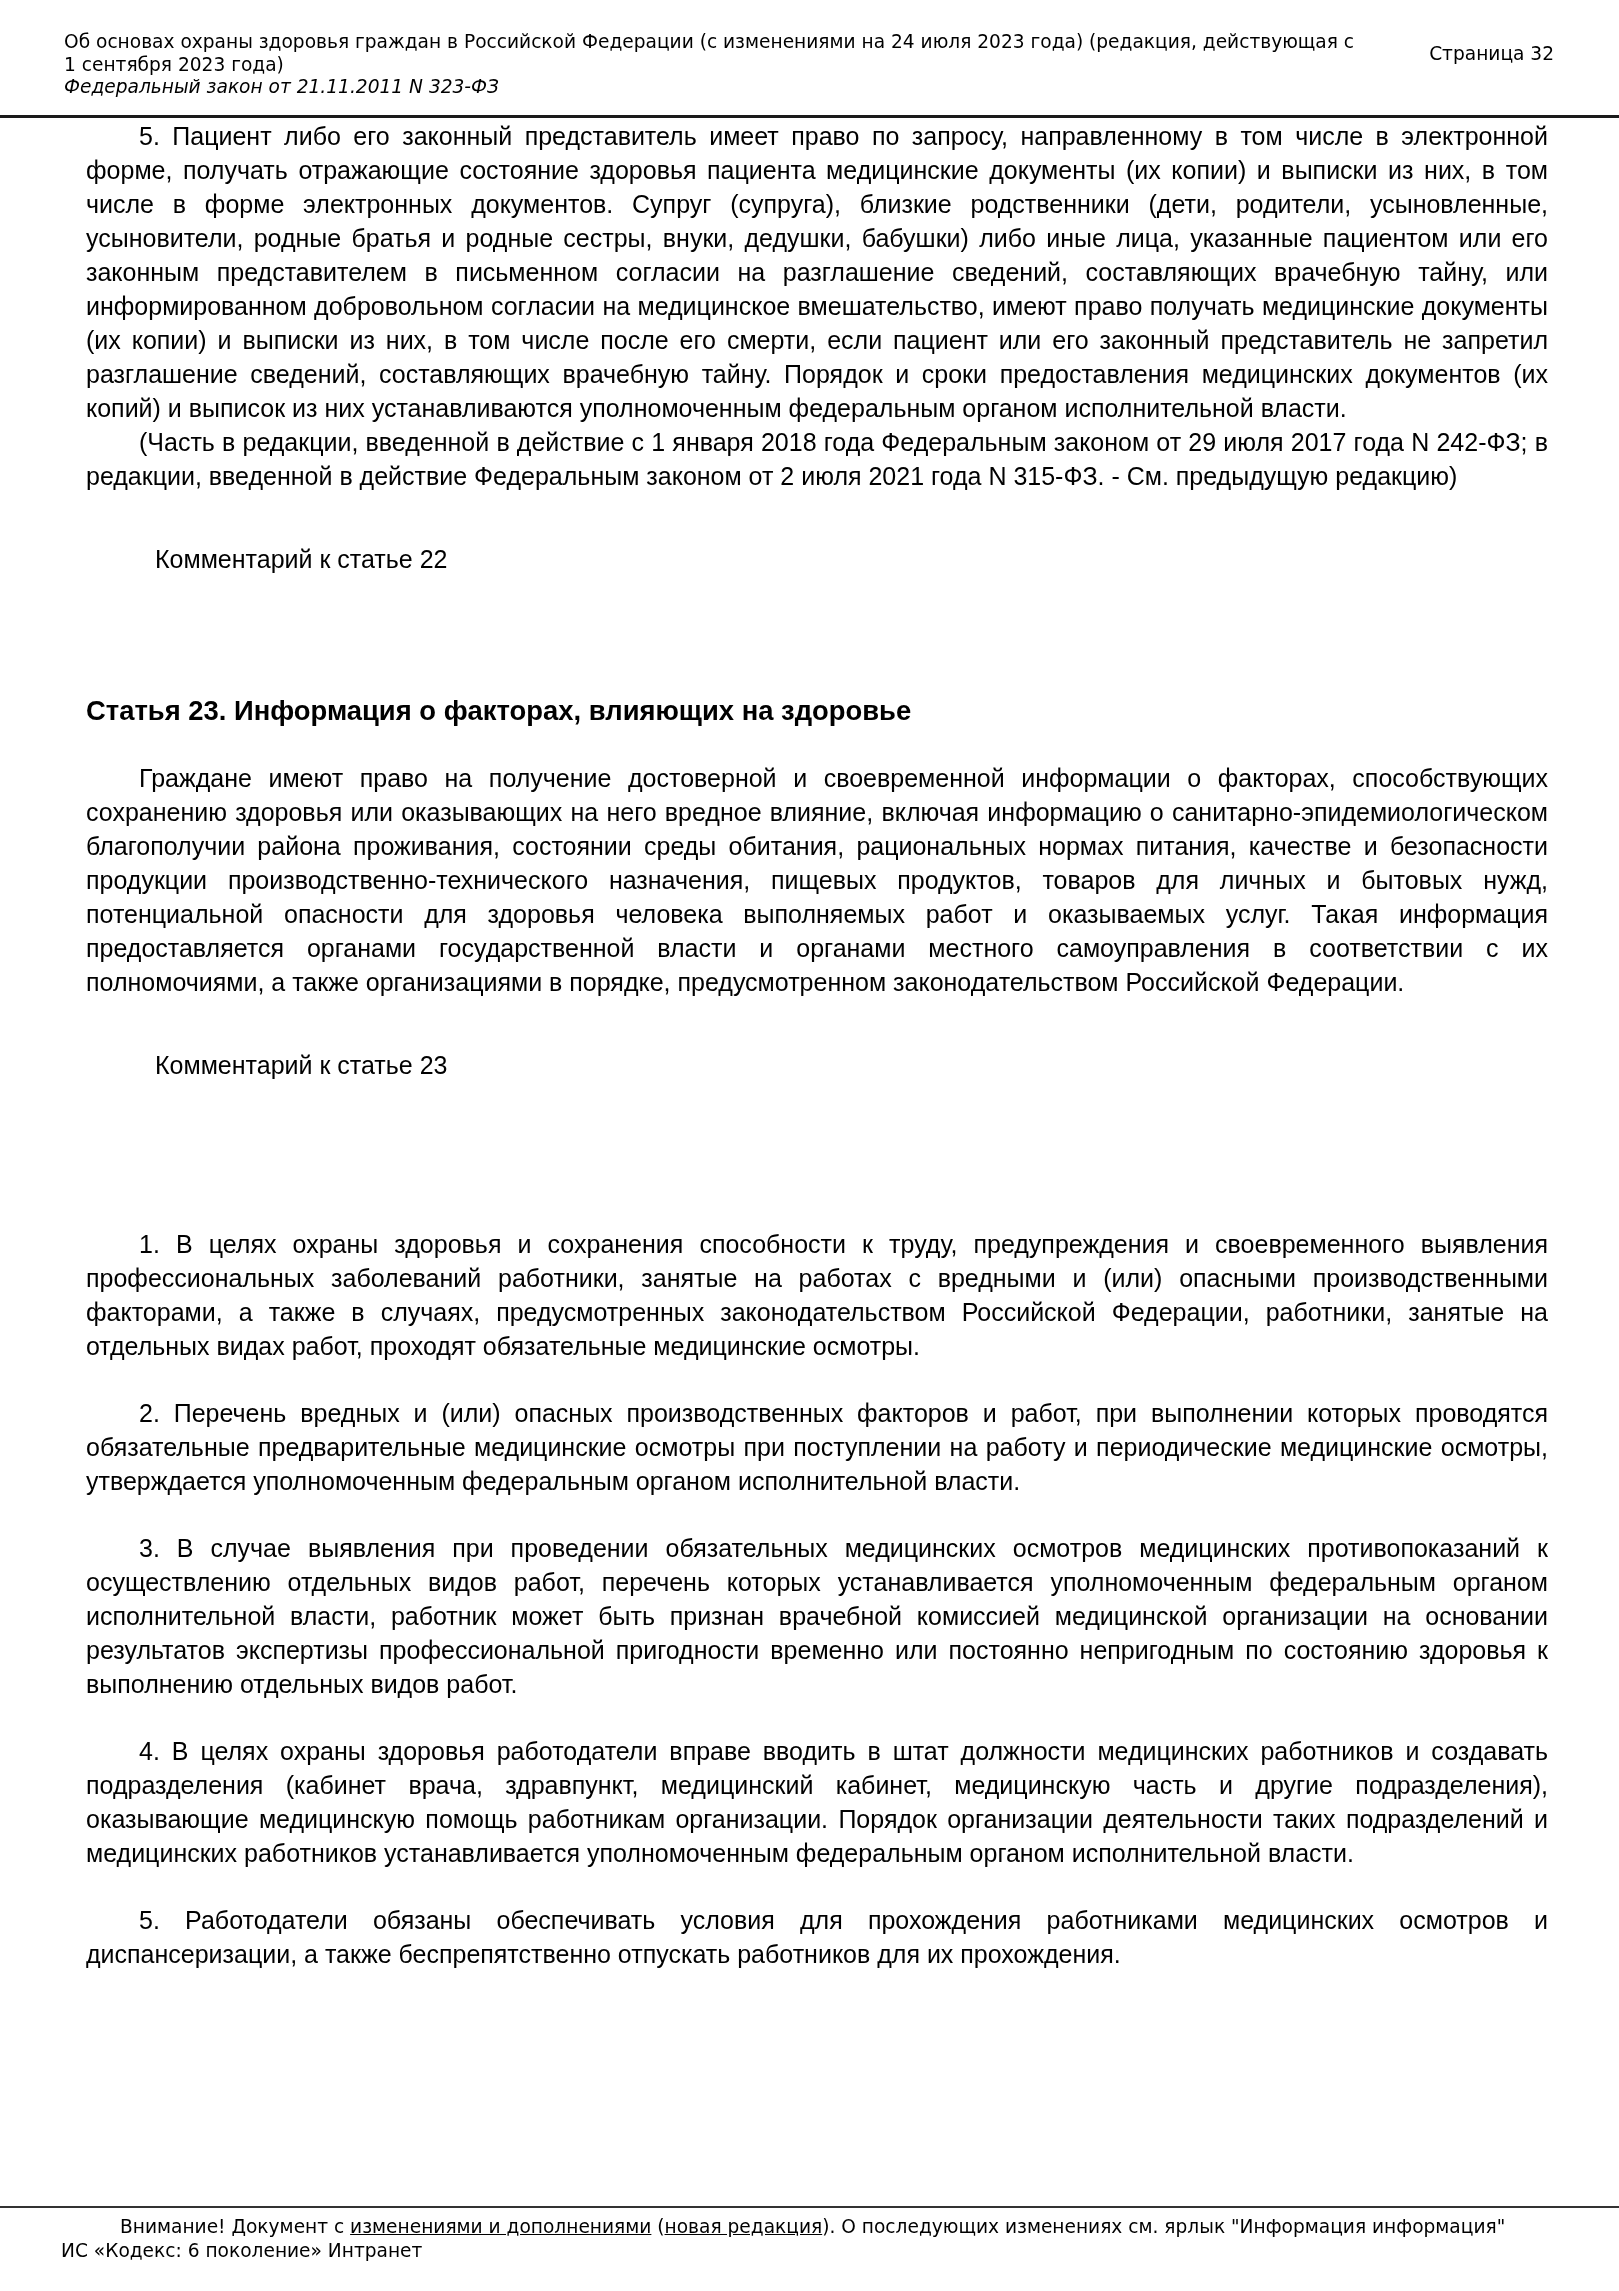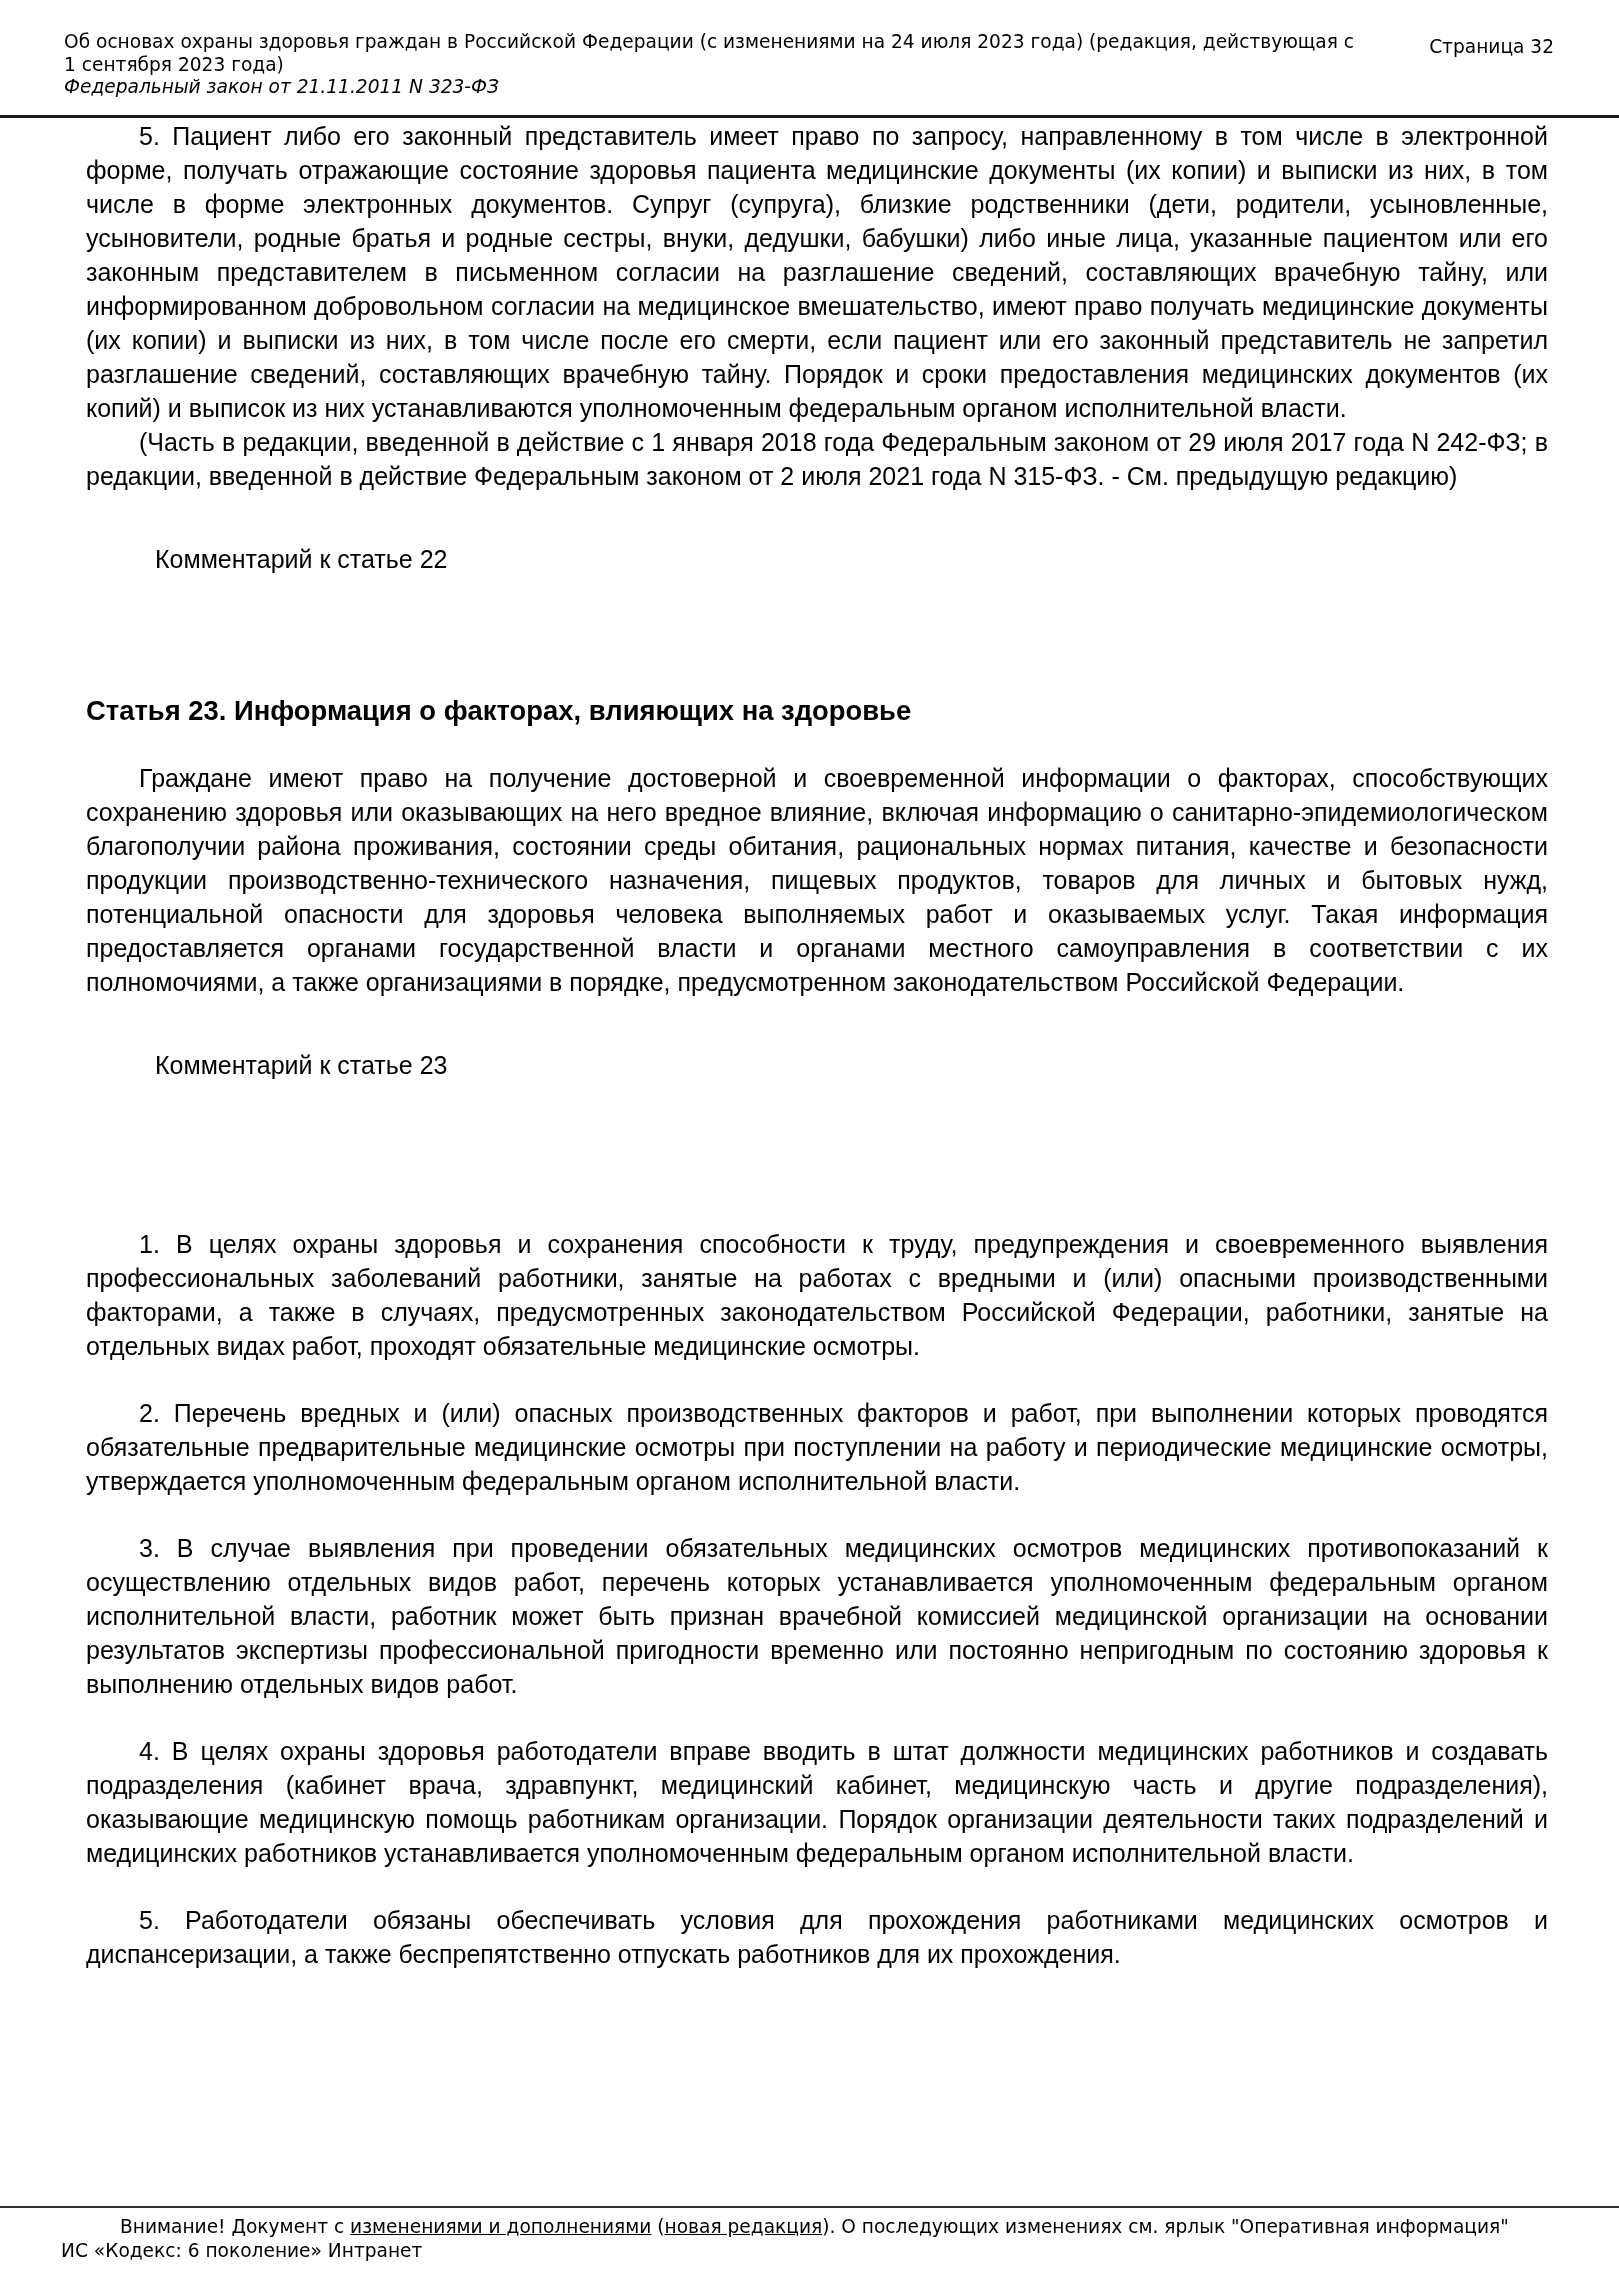--- a/index.html
+++ b/index.html
@@ -5,21 +5,21 @@
   html, body { margin: 0; padding: 0; background: #ffffff; }
   body {
     width: 1619px; height: 2292px; position: relative; overflow: hidden;
     color: #000; font-family: "Liberation Sans", sans-serif;
   }
   .hdr {
     position: absolute; left: 64px; top: 31px; width: 1490px;
     font-family: "DejaVu Sans", sans-serif; font-size: 18.6px; line-height: 22.5px;
   }
   .hdr-title { display: block; width: 1304px; }
-  .hdr-page { position: absolute; right: 0; top: 5px; }
+  .hdr-page { position: absolute; right: 0; top: 12px; }
   .hdr-law { font-style: italic; display: block; }
   .rule-top { position: absolute; left: 0; top: 115px; width: 1619px; height: 2.9px; background: #1a1a1a; }
   .rule-bottom { position: absolute; left: 0; top: 2206px; width: 1619px; height: 2px; background: #333; }
 
   .content {
     position: absolute; left: 86px; top: 119px; width: 1462px;
     font-size: 25px; line-height: 34px;
   }
   .p { margin: 0; text-align: justify; text-indent: 53px; }
   .comment { margin: 16px; text-indent: 53px; }
@@ -66,16 +66,16 @@
   <div class="gap-s"></div>
   <p class="p">3. В случае выявления при проведении обязательных медицинских осмотров медицинских противопоказаний к осуществлению отдельных видов работ, перечень которых устанавливается уполномоченным федеральным органом исполнительной власти, работник может быть признан врачебной комиссией медицинской организации на основании результатов экспертизы профессиональной пригодности временно или постоянно непригодным по состоянию здоровья к выполнению отдельных видов работ.</p>
   <div class="gap-s"></div>
   <p class="p">4. В целях охраны здоровья работодатели вправе вводить в штат должности медицинских работников и создавать подразделения (кабинет врача, здравпункт, медицинский кабинет, медицинскую часть и другие подразделения), оказывающие медицинскую помощь работникам организации. Порядок организации деятельности таких подразделений и медицинских работников устанавливается уполномоченным федеральным органом исполнительной власти.</p>
   <div class="gap-s"></div>
   <p class="p">5. Работодатели обязаны обеспечивать условия для прохождения работниками медицинских осмотров и диспансеризации, а также беспрепятственно отпускать работников для их прохождения.</p>
 </div>
 
 <div class="rule-bottom"></div>
 <div class="ftr">
-  <span class="ftr-note"><span>Внимание! Документ с </span><a>изменениями и дополнениями</a><span> (</span><a>новая редакция</a><span>). О последующих изменениях см. ярлык "Оперативная информация"</span></span>
+  <span class="ftr-note"><span>Внимание! Документ с </span><a>изменениями и дополнениями</a><span> (</span><a>новая редакция</a><span>). О последующих изменениях см. ярлык "Информация информация"</span></span>
   <span>ИС «Кодекс: 6 поколение» Интранет</span>
 </div>
 
 
 </body></html>

